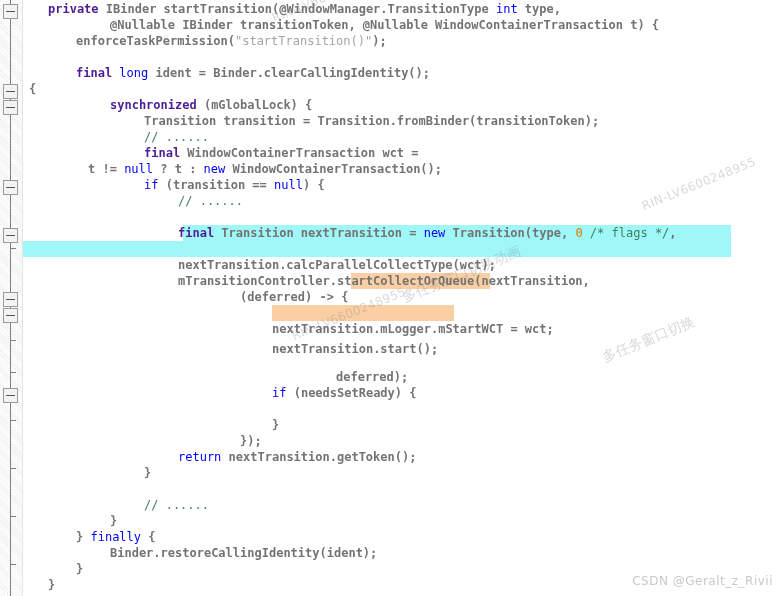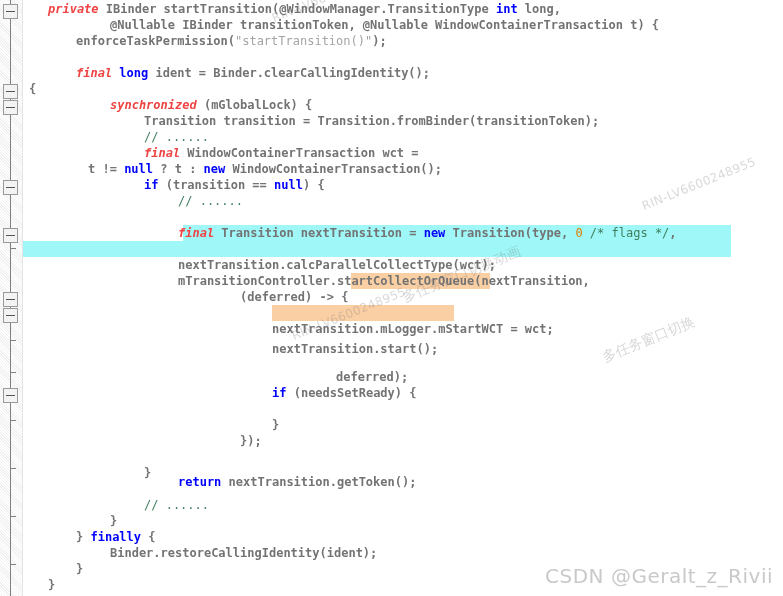--- a/index.html
+++ b/index.html
@@ -103,22 +103,22 @@
     z-index: 2;
   }
   .hl {
     position: absolute;
     height: 16px;
   }
   .hl-cyan  { background: #9ff7f7; }
   .hl-orange{ background: #fbcfa4; }
 
   
-  .kw      { color: #ef4444; font-weight: bold; font-style: italic; }     
-  .kw2     { color: #0000ff; font-weight: bold; }     
+  .kw      { color: #4c1d95; font-weight: bold; }     
+  .kw2     { color: #0000ff; font-weight: normal; }     
   .str     { color: #a5a5a5; }                        
   .cmt     { color: #3f7f5f; }                        
   .num     { color: #e07b00; }                        
   .plain   { color: #737373; font-weight: bold; }
 
   
   .wm-layer {
     position: absolute;
     left: 0; top: 0;
     width: 783px; height: 596px;
@@ -141,21 +141,21 @@
     font-size: 12px;
     transform: rotate(-22deg);
     color: rgba(130,130,130,0.30);
     letter-spacing: 0.4px;
   }
   .csdn-sig {
     position: absolute;
     right: 10px;
     bottom: 8px;
     font-family: "DejaVu Sans", "Liberation Sans", sans-serif;
-    font-size: 20px;
+    font-size: 12px;
     color: #c9c9c9;
     letter-spacing: 0.5px;
     z-index: 6;
     white-space: nowrap;
   }
 </style>
 </head>
 <body>
 
 <div id="editor">
@@ -180,21 +180,21 @@
       <div class="fold-tick" style="top: 248px;"></div>
       <div class="fold-tick" style="top: 340px;"></div>
       <div class="fold-tick" style="top: 372px;"></div>
       <div class="fold-tick" style="top: 420px;"></div>
       <div class="fold-tick" style="top: 468px;"></div>
       <div class="fold-tick" style="top: 516px;"></div>
       <div class="fold-tick" style="top: 564px;"></div>
     </div>
 
   <div class="code-layer">
-      <div class="code-line" style="top: 1px; padding-left: 48px;"><span class="kw">private </span><span class="plain">IBinder startTransition(@WindowManager.TransitionType </span><span class="kw2">int</span><span class="plain"> long,</span></div>
+      <div class="code-line" style="top: 1px; padding-left: 48px;"><span class="kw">private </span><span class="plain">IBinder startTransition(@WindowManager.TransitionType </span><span class="kw2">int</span><span class="plain"> type,</span></div>
       <div class="code-line" style="top: 17px; padding-left: 110px;"><span class="plain">@Nullable IBinder transitionToken, @Nullable WindowContainerTransaction t) {</span></div>
       <div class="code-line" style="top: 33px; padding-left: 76px;"><span class="plain">enforceTaskPermission(</span><span class="str">"startTransition()"</span><span class="plain">);</span></div>
       <div class="code-line" style="top: 65px; padding-left: 76px;"><span class="kw">final </span><span class="kw2">long</span><span class="plain"> ident = Binder.clearCallingIdentity();</span></div>
       <div class="code-line" style="top: 81px; "><span class="kw2">try</span><span class="plain"> {</span></div>
       <div class="code-line" style="top: 97px; padding-left: 110px;"><span class="kw">synchronized </span><span class="plain">(mGlobalLock) {</span></div>
       <div class="code-line" style="top: 113px; padding-left: 144px;"><span class="plain">Transition transition = Transition.fromBinder(transitionToken);</span></div>
       <div class="code-line" style="top: 129px; padding-left: 144px;"><span class="cmt">// ......</span></div>
       <div class="code-line" style="top: 145px; padding-left: 144px;"><span class="kw">final </span><span class="plain">WindowContainerTransaction wct =</span></div>
       <div class="code-line" style="top: 161px; padding-left: 88px;"><span class="plain">t != </span><span class="kw2">null</span><span class="plain"> ? t : </span><span class="kw2">new</span><span class="plain"> WindowContainerTransaction();</span></div>
       <div class="code-line" style="top: 177px; padding-left: 144px;"><span class="kw2">if</span><span class="plain"> (transition == </span><span class="kw2">null</span><span class="plain">) {</span></div>
@@ -202,21 +202,21 @@
       <div class="code-line" style="top: 225px; padding-left: 178px;"><span class="kw">final </span><span class="plain">Transition nextTransition = </span><span class="kw2">new</span><span class="plain"> Transition(type, </span><span class="num">0</span><span class="plain"> </span><span class="cmt">/* flags */</span><span class="plain">,</span></div>
       <div class="code-line" style="top: 257px; padding-left: 178px;"><span class="plain">nextTransition.calcParallelCollectType(wct);</span></div>
       <div class="code-line" style="top: 289px; padding-left: 240px;"><span class="plain">(deferred) -&gt; {</span></div>
       <div class="code-line" style="top: 273px; padding-left: 178px;"><span class="plain">mTransitionController.startCollectOrQueue(nextTransition,</span></div>
       <div class="code-line" style="top: 305px; padding-left: 272px; margin-top: 36px;"><span class="plain">nextTransition.start();</span></div>
       <div class="code-line" style="top: 321px; padding-left: 272px;"><span class="plain">nextTransition.mLogger.mStartWCT = wct;</span></div>
       <div class="code-line" style="top: 369px; padding-left: 336px; text-align: center;"><span class="plain">deferred);</span></div>
       <div class="code-line" style="top: 385px; padding-left: 272px;"><span class="kw2">if</span><span class="plain"> (needsSetReady) {</span></div>
       <div class="code-line" style="top: 417px; padding-left: 272px;"><span class="plain">}</span></div>
       <div class="code-line" style="top: 433px; padding-left: 240px;"><span class="plain">});</span></div>
-      <div class="code-line" style="top: 449px; padding-left: 178px; margin-top: 25px;"><span class="kw2">return</span><span class="plain"> nextTransition.getToken();</span></div>
+      <div class="code-line" style="top: 449px; padding-left: 178px;"><span class="kw2">return</span><span class="plain"> nextTransition.getToken();</span></div>
       <div class="code-line" style="top: 465px; padding-left: 144px;"><span class="plain">}</span></div>
       <div class="code-line" style="top: 497px; padding-left: 144px;"><span class="cmt">// ......</span></div>
       <div class="code-line" style="top: 513px; padding-left: 110px;"><span class="plain">}</span></div>
       <div class="code-line" style="top: 529px; padding-left: 76px;"><span class="plain">} </span><span class="kw2">finally</span><span class="plain"> {</span></div>
       <div class="code-line" style="top: 545px; padding-left: 110px;"><span class="plain">Binder.restoreCallingIdentity(ident);</span></div>
       <div class="code-line" style="top: 561px; padding-left: 76px;"><span class="plain">}</span></div>
       <div class="code-line" style="top: 577px; padding-left: 48px;"><span class="plain">}</span></div>
     </div>
 
   <div class="wm-layer">

